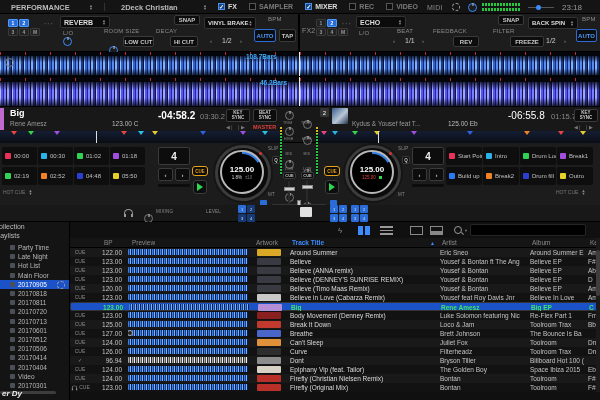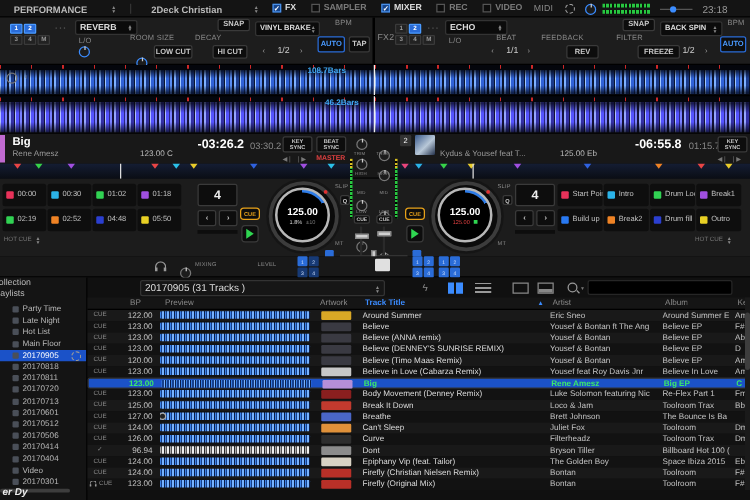--- a/index.html
+++ b/index.html
@@ -210,37 +210,37 @@
     <div class="a" style="left:299px;top:0;width:1px;height:30px;background:#eee"></div>
     <div class="a" style="left:260px;top:2px;font-size:6.5px;color:#3fa9f5;font-weight:bold">46.2Bars</div>
   </div>
 
   <div class="a" style="left:0;top:106px;width:600px;height:37px;background:#181818;border-top:1px solid #000;border-bottom:1px solid #000">
 
     <div class="a" style="left:0;top:1px;width:4px;height:22px;background:#c06ad0"></div>
     <div class="a" style="left:10px;top:1px;font-size:9px;font-weight:bold;color:#fff">Big</div>
     <div class="a" style="left:10px;top:13px;font-size:6.5px;color:#999">Rene Amesz</div>
     <div class="a" style="left:112px;top:13px;font-size:6.5px;color:#bbb">123.00 C</div>
-    <div class="a" style="left:158px;top:3px;font-size:10px;font-weight:bold;color:#fff">-03:26.2</div>
+    <div class="a" style="left:158px;top:3px;font-size:10px;font-weight:bold;color:#fff">-04:58.2</div>
     <div class="a" style="left:200px;top:5px;font-size:7.5px;color:#888">03:30.2</div>
     <div class="a btn" style="left:226px;top:2px;width:24px;height:13px;font-size:4.5px;white-space:normal;text-align:center;line-height:1.1">KEY SYNC</div>
     <div class="a btn" style="left:253px;top:2px;width:24px;height:13px;font-size:4.5px;white-space:normal;text-align:center;line-height:1.1">BEAT SYNC</div>
     <div class="a" style="left:226px;top:17px;font-size:5px;color:#777">◀❘&nbsp;&nbsp;❘▶</div>
     <div class="a" style="left:253px;top:17px;font-size:5.5px;font-weight:bold;color:#e04040">MASTER</div>
 
     <div class="a knob" style="left:285px;top:4px"></div>
     <div class="a lbl" style="left:283px;top:14px;font-size:3.5px">TRIM</div>
     <div class="a knob" style="left:303px;top:4px"></div>
     <div class="a lbl" style="left:301px;top:14px;font-size:3.5px">TRIM</div>
 
     <div class="a" style="left:320px;top:1px;width:9px;height:9px;background:#333;color:#fff;font-size:6px;display:flex;align-items:center;justify-content:center;border-radius:1px">2</div>
     <div class="a" style="left:332px;top:1px;width:16px;height:16px;background:linear-gradient(135deg,#3a5a8c,#b8c8d8 55%,#22304a);border-radius:1px"></div>
     <div class="a" style="left:352px;top:13px;font-size:6.5px;color:#999">Kydus &amp; Yousef feat T...</div>
     <div class="a" style="left:448px;top:13px;font-size:6.5px;color:#bbb">125.00 Eb</div>
-    <div class="a" style="left:508px;top:3px;font-size:10px;font-weight:bold;color:#fff">-06:55.8</div>
+    <div class="a" style="left:508px;top:3px;font-size:10px;font-weight:normal;color:#fff">-06:55.8</div>
     <div class="a" style="left:551px;top:5px;font-size:7.5px;color:#888">01:15.7</div>
     <div class="a btn" style="left:574px;top:2px;width:24px;height:13px;font-size:4.5px;white-space:normal;text-align:center;line-height:1.1">KEY SYNC</div>
     <div class="a" style="left:574px;top:17px;font-size:5px;color:#777">◀❘&nbsp;&nbsp;❘▶</div>
 
     <div class="a ov" id="ov1" style="left:0;top:24px;width:282px;height:12px">
         <span class="mk" style="left: 11.28px; border-top: 4px solid rgb(232, 69, 69);"></span>
         <span class="mk" style="left: 28.2px; border-top: 4px solid rgb(55, 210, 73);"></span>
         <span class="mk" style="left: 53.58px; border-top: 4px solid rgb(160, 79, 224);"></span>
         <span class="mk" style="left: 121.26px; border-top: 4px solid rgb(232, 69, 69);"></span>
         <span class="mk" style="left: 138.18px; border-top: 4px solid rgb(43, 192, 232);"></span>
@@ -447,24 +447,20 @@
     <div class="a grid4" style="left:351px;top:0">
       <span class="on">1</span>
         <span class="on">2</span>
         <span class="on">3</span>
         <span class="on">4</span>
     </div>
   </div>
 
   <div class="a" style="left:0;top:222px;width:600px;height:178px;background:#101010">
 
-    <div class="a sel" style="left:112px;top:2px;width:196px;height:13px;font-size:8px;font-weight:normal;background:#161616">
-      <span>20170905 (31 Tracks )</span>
-        <span class="caret"></span>
-    </div>
     <div class="a" style="left:338px;top:4px;font-size:8px;color:#888">ϟ</div>
     <div class="a" style="left:358px;top:4px;width:13px;height:9px;background:repeating-linear-gradient(90deg,#3b8cff 0 5px,#101010 5px 7px)"></div>
     <div class="a" style="left:380px;top:4px;width:13px;height:9px;background:repeating-linear-gradient(180deg,#999 0 1.5px,transparent 1.5px 3.5px)"></div>
     <div class="a" style="left:410px;top:4px;width:13px;height:9px;border:1px solid #888"></div>
     <div class="a" style="left:430px;top:4px;width:13px;height:9px;border:1px solid #888;background:linear-gradient(180deg,transparent 60%,#888 60%)"></div>
     <div class="a" style="left:454px;top:4px;display:flex;gap:2px;align-items:center">
         <span class="mag"></span>
         <span style="font-size:4px;color:#777">▼</span>
       </div>
     <div class="a" style="left:470px;top:2px;width:116px;height:12px;background:#000;border:1px solid #262626;border-radius:2px"></div>

